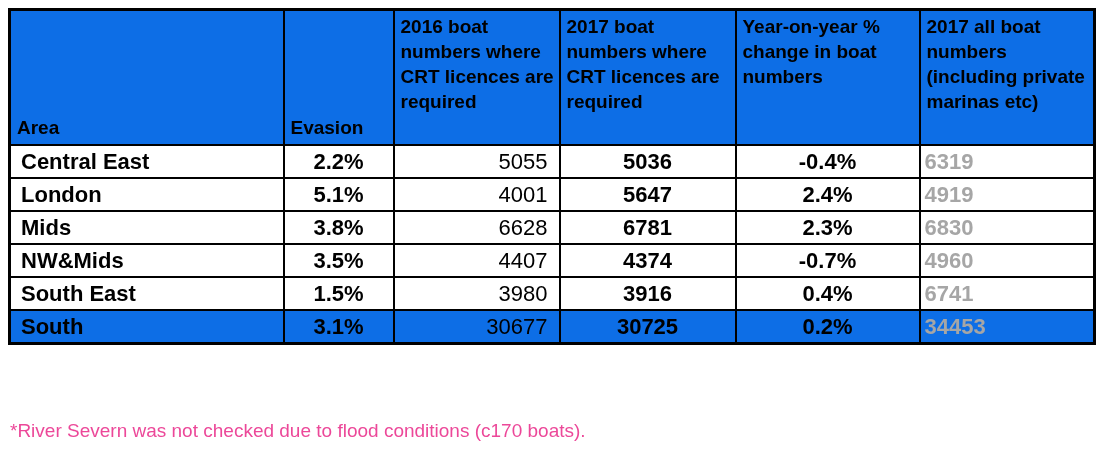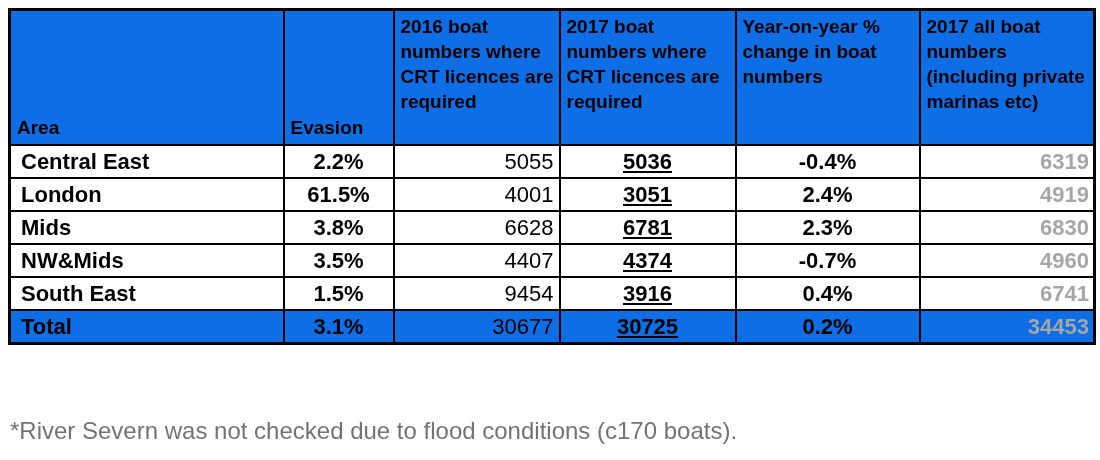--- a/index.html
+++ b/index.html
@@ -44,33 +44,33 @@
   .boat-table tbody td {
     height: 31px;
     font-size: 22px;
     font-weight: bold;
     padding: 0 4px;
     vertical-align: middle;
     background: #ffffff;
   }
   .boat-table td.c0 { text-align: left; padding-left: 10px; }
   .boat-table td.c1 { text-align: center; }
-  .boat-table td.c2 { text-align: right; font-weight: normal; padding-right: 5px; }
-  .boat-table td.c3 { text-align: center; text-decoration: underline; }
+  .boat-table td.c2 { text-align: right; font-weight: normal; padding-right: 11px; }
+  .boat-table td.c3 { text-align: center; }
   .boat-table td.c4 { text-align: center; }
-  .boat-table td.c5 { text-align: right; color: var(--muted_gray, #a6a6a6); }
+  .boat-table td.c5 { text-align: left; color: var(--muted_gray, #a6a6a6); }
   .boat-table tr.total-row td {
     background: var(--header_blue, #0d6ee6);
   }
   .footnote {
     position: absolute;
     left: 10px;
     top: 418px;
-    font-size: 24px;
-    color: #737373;
+    font-size: 19px;
+    color: #ec4899;
     line-height: 26px;
   }
 </style>
 </head>
 <body>
 
 <div class="canvas">
 
   <table class="boat-table">
     <colgroup>
@@ -95,23 +95,23 @@
       <tr>
         <td class="c0">Central East</td>
         <td class="c1">2.2%</td>
         <td class="c2">5055</td>
         <td class="c3">5036</td>
         <td class="c4">-0.4%</td>
         <td class="c5">6319</td>
       </tr>
       <tr>
         <td class="c0">London</td>
-        <td class="c1">61.5%</td>
+        <td class="c1">5.1%</td>
         <td class="c2">4001</td>
-        <td class="c3">3051</td>
+        <td class="c3">5647</td>
         <td class="c4">2.4%</td>
         <td class="c5">4919</td>
       </tr>
       <tr>
         <td class="c0">Mids</td>
         <td class="c1">3.8%</td>
         <td class="c2">6628</td>
         <td class="c3">6781</td>
         <td class="c4">2.3%</td>
         <td class="c5">6830</td>
@@ -120,27 +120,27 @@
         <td class="c0">NW&amp;Mids</td>
         <td class="c1">3.5%</td>
         <td class="c2">4407</td>
         <td class="c3">4374</td>
         <td class="c4">-0.7%</td>
         <td class="c5">4960</td>
       </tr>
       <tr>
         <td class="c0">South East</td>
         <td class="c1">1.5%</td>
-        <td class="c2">9454</td>
+        <td class="c2">3980</td>
         <td class="c3">3916</td>
         <td class="c4">0.4%</td>
         <td class="c5">6741</td>
       </tr>
       <tr class="total-row">
-        <td class="c0">Total</td>
+        <td class="c0">South</td>
         <td class="c1">3.1%</td>
         <td class="c2">30677</td>
         <td class="c3">30725</td>
         <td class="c4">0.2%</td>
         <td class="c5">34453</td>
       </tr>
     </tbody>
   </table>
 
   <div class="footnote">*River Severn was not checked due to flood conditions (c170 boats).</div>

